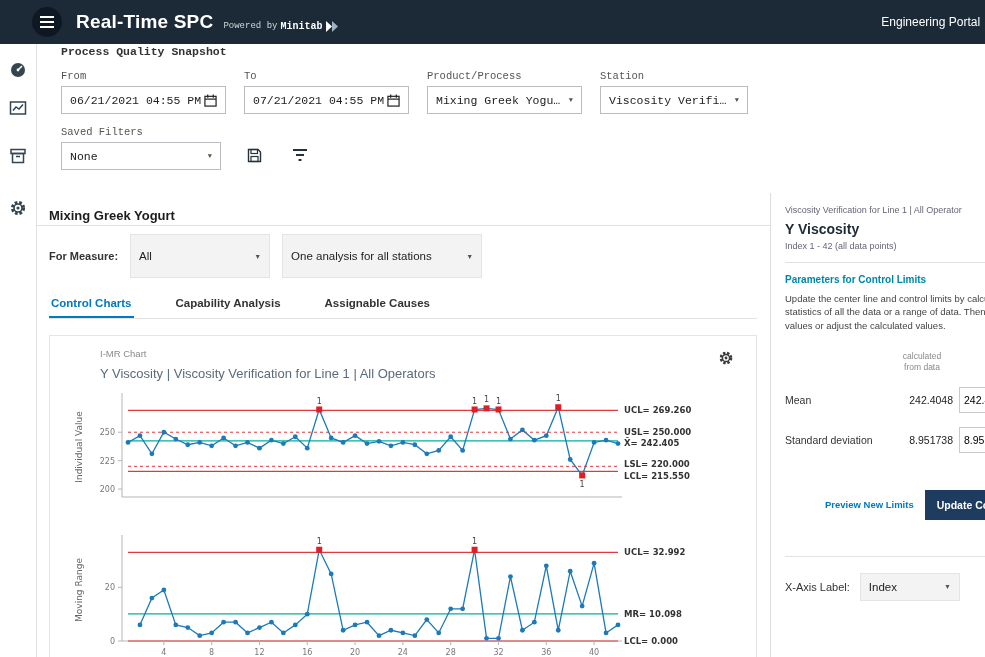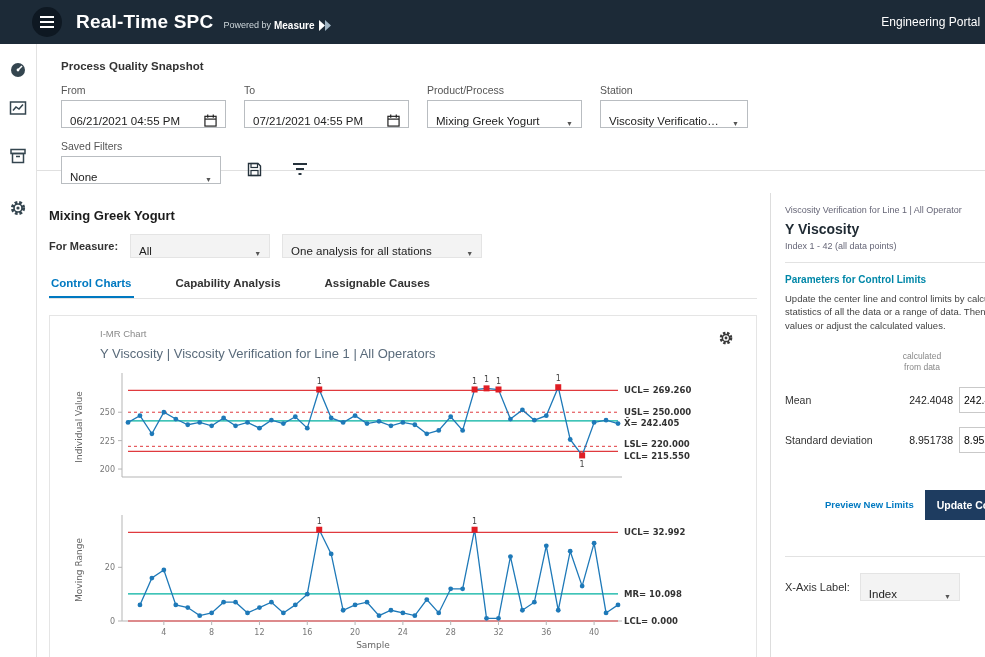--- a/index.html
+++ b/index.html
@@ -5,49 +5,49 @@
   html,body{margin:0;padding:0;}
   body{
     width:985px;height:657px;position:relative;overflow:hidden;background:#fff;
     font-family:"Liberation Sans", sans-serif;color:#2b2b2b;
   }
   
   .header{position:absolute;left:0;top:0;width:100%;height:44px;background:#1c2a37;display:flex;align-items:center;padding-left:24px;}
   .burger{width:30px;height:30px;border-radius:50%;background:#0e1822;margin-left:8px;display:flex;align-items:center;justify-content:center;cursor:pointer;}
   .brand{display:flex;align-items:baseline;margin-left:14px;}
   .brand .title{color:#fff;font-size:19px;font-weight:700;letter-spacing:.2px;}
-  .powered{color:#cfd8dc;font-size:9px;margin-left:10px;display:flex;align-items:center;gap:3px;}
+  .powered{color:#cfd8dc;font-size:9px;margin-left:10px;display:flex;align-items:center;gap:3px;font-family:Liberation Mono, monospace;}
   .powered b{color:#fff;font-size:10px;}
   .portal{position:absolute;right:16px;top:0;height:44px;display:flex;align-items:center;gap:6px;color:#fff;font-size:12px;cursor:pointer;}
   .chev-w{font-size:7px;color:#fff;}
   
   .sidebar{position:absolute;left:0;top:44px;width:37px;bottom:0;background:#fff;border-right:1px solid #e2e2e2;display:flex;flex-direction:column;align-items:center;padding-top:14px;box-sizing:border-box;}
   .nav-icon{width:24px;height:24px;display:flex;align-items:center;justify-content:center;margin-bottom:14px;cursor:pointer;}
   .nav-icon.g3{margin-top:10px;}
   .nav-icon.g4{margin-top:14px;}
   
   .main{position:absolute;left:37px;top:44px;right:0;bottom:0;overflow:hidden;}
-  .filters{height:127px;border-bottom:1px solid #e0e0e0;padding:16px 0 0 24px;box-sizing:border-box;}
+  .filters{height:182px;border-bottom:1px solid #e0e0e0;padding:1px 0 0 24px;box-sizing:border-box;font-family:Liberation Mono, monospace;}
   .sec-title{font-size:11.5px;color:#333;font-weight:600;margin-bottom:12px;}
   .frow{display:flex;gap:18px;}
   .frow2{display:flex;gap:20px;margin-top:12px;align-items:flex-end;}
   .field label{display:block;font-size:10.5px;color:#555;margin-bottom:4px;}
-  .input{height:28px;box-sizing:border-box;display:flex;align-items:flex-end;justify-content:space-between;font-size:11.5px;color:#222;padding:0 8px;cursor:pointer;}
+  .input{height:28px;box-sizing:border-box;display:flex;align-items:center;justify-content:space-between;font-size:11.5px;color:#222;padding:0 8px;cursor:pointer;}
   .outline{background:#fff;border:1px solid #b9bdc1;}
   .flat{background:#f3f3f3;border:1px solid #e4e4e4;}
   .w165{width:165px;} .w160{width:160px;} .w155{width:155px;} .w148{width:148px;} .w140{width:140px;} .w200{width:200px;} .w100{width:100px;gap:38px;}
   .input span.txt{white-space:nowrap;overflow:hidden;text-overflow:ellipsis;}
   .chev{font-size:7px;color:#555;margin-left:8px;flex:0 0 auto;}
   .icon-btn{width:26px;height:28px;display:flex;align-items:center;justify-content:center;cursor:pointer;margin-bottom:1px;}
   
   .content{position:absolute;left:0;top:149px;width:733px;bottom:0;padding:15px 0 0 12px;box-sizing:border-box;}
   .ptitle{font-size:13px;font-weight:700;color:#1c1c1c;margin:0 0 11px 0;}
   .mrow{display:flex;align-items:center;gap:12px;margin-bottom:15px;}
   .mlabel{font-size:11px;font-weight:700;color:#333;}
-  .mrow .input{height:24px;gap:12px;}
+  .mrow .input{height:44px;gap:12px;}
   .tabs{display:flex;gap:40px;border-bottom:1px solid #e3e3e3;width:708px;}
   .tab{font-size:11.5px;font-weight:700;color:#333;padding:4px 2px 7px 2px;cursor:pointer;border-bottom:2px solid transparent;}
   .tab.active{color:#0079c1;border-bottom:2px solid #0079c1;}
   .card{margin-top:16px;width:708px;border:1px solid #e5e5e5;box-sizing:border-box;padding:10px 8px 0 8px;height:380px;background:#fff;}
   .card-head{display:flex;justify-content:space-between;align-items:flex-start;padding:2px 8px 0 42px;}
   .kind{font-size:9.5px;color:#8a8a8a;margin-bottom:7px;}
   .ctitle{font-size:13px;color:#5a6b7b;}
   .gear-btn{cursor:pointer;padding:2px 6px;}
   svg text{font-family:"DejaVu Sans", sans-serif;}
   .tick{font-size:8px;fill:#777;}
@@ -84,21 +84,21 @@
     <svg width="14" height="12" viewBox="0 0 14 12">
       <rect x="0" y="0" width="14" height="2" fill="#fff"></rect>
         <rect x="0" y="5" width="14" height="2" fill="#fff"></rect>
         <rect x="0" y="10" width="14" height="2" fill="#fff"></rect>
     </svg>
   </div>
   <div class="brand">
     <span class="title">Real-Time SPC</span>
     <span class="powered">
       <span>Powered by</span>
-      <b>Measure</b>
+      <b>Minitab</b>
       <svg width="14" height="11" viewBox="0 0 14 11">
         <path d="M1 0 L7 5.5 L1 11 Z" fill="#fff"></path>
           <path d="M7 0 L13 5.5 L7 11 Z" fill="#9fb3c2"></path>
       </svg>
     </span>
   </div>
   <div class="portal">
     <span>Engineering Portal</span>
     <span class="chev-w">▼</span>
   </div>

